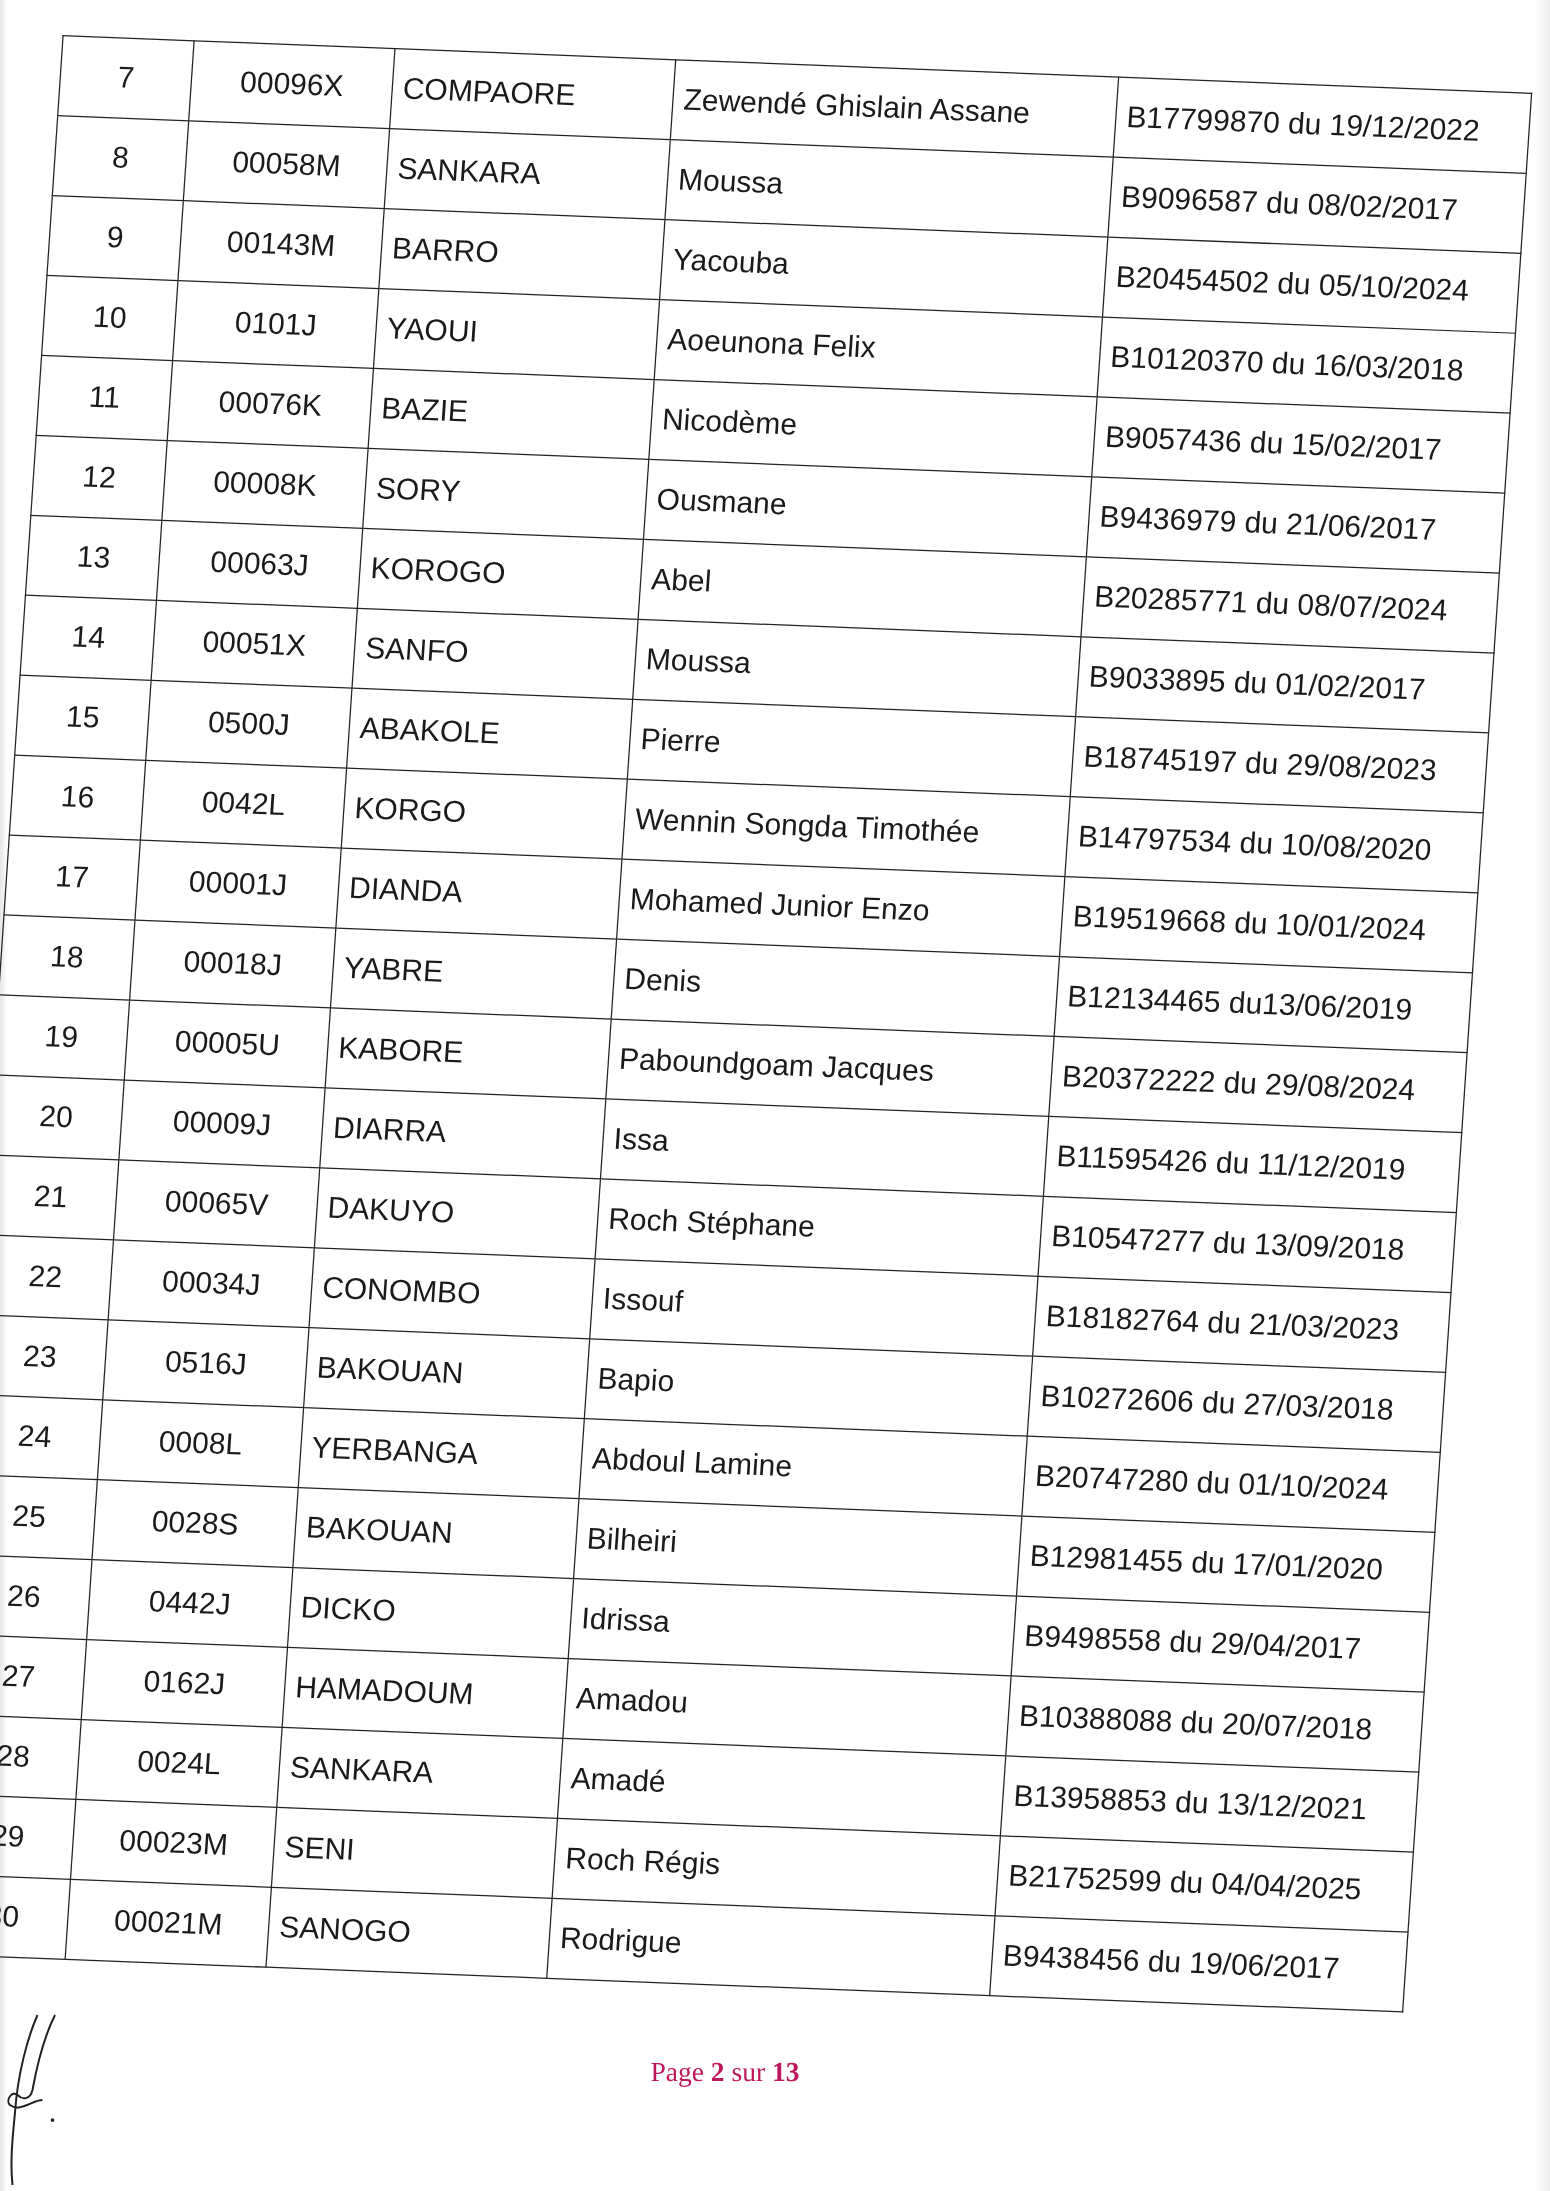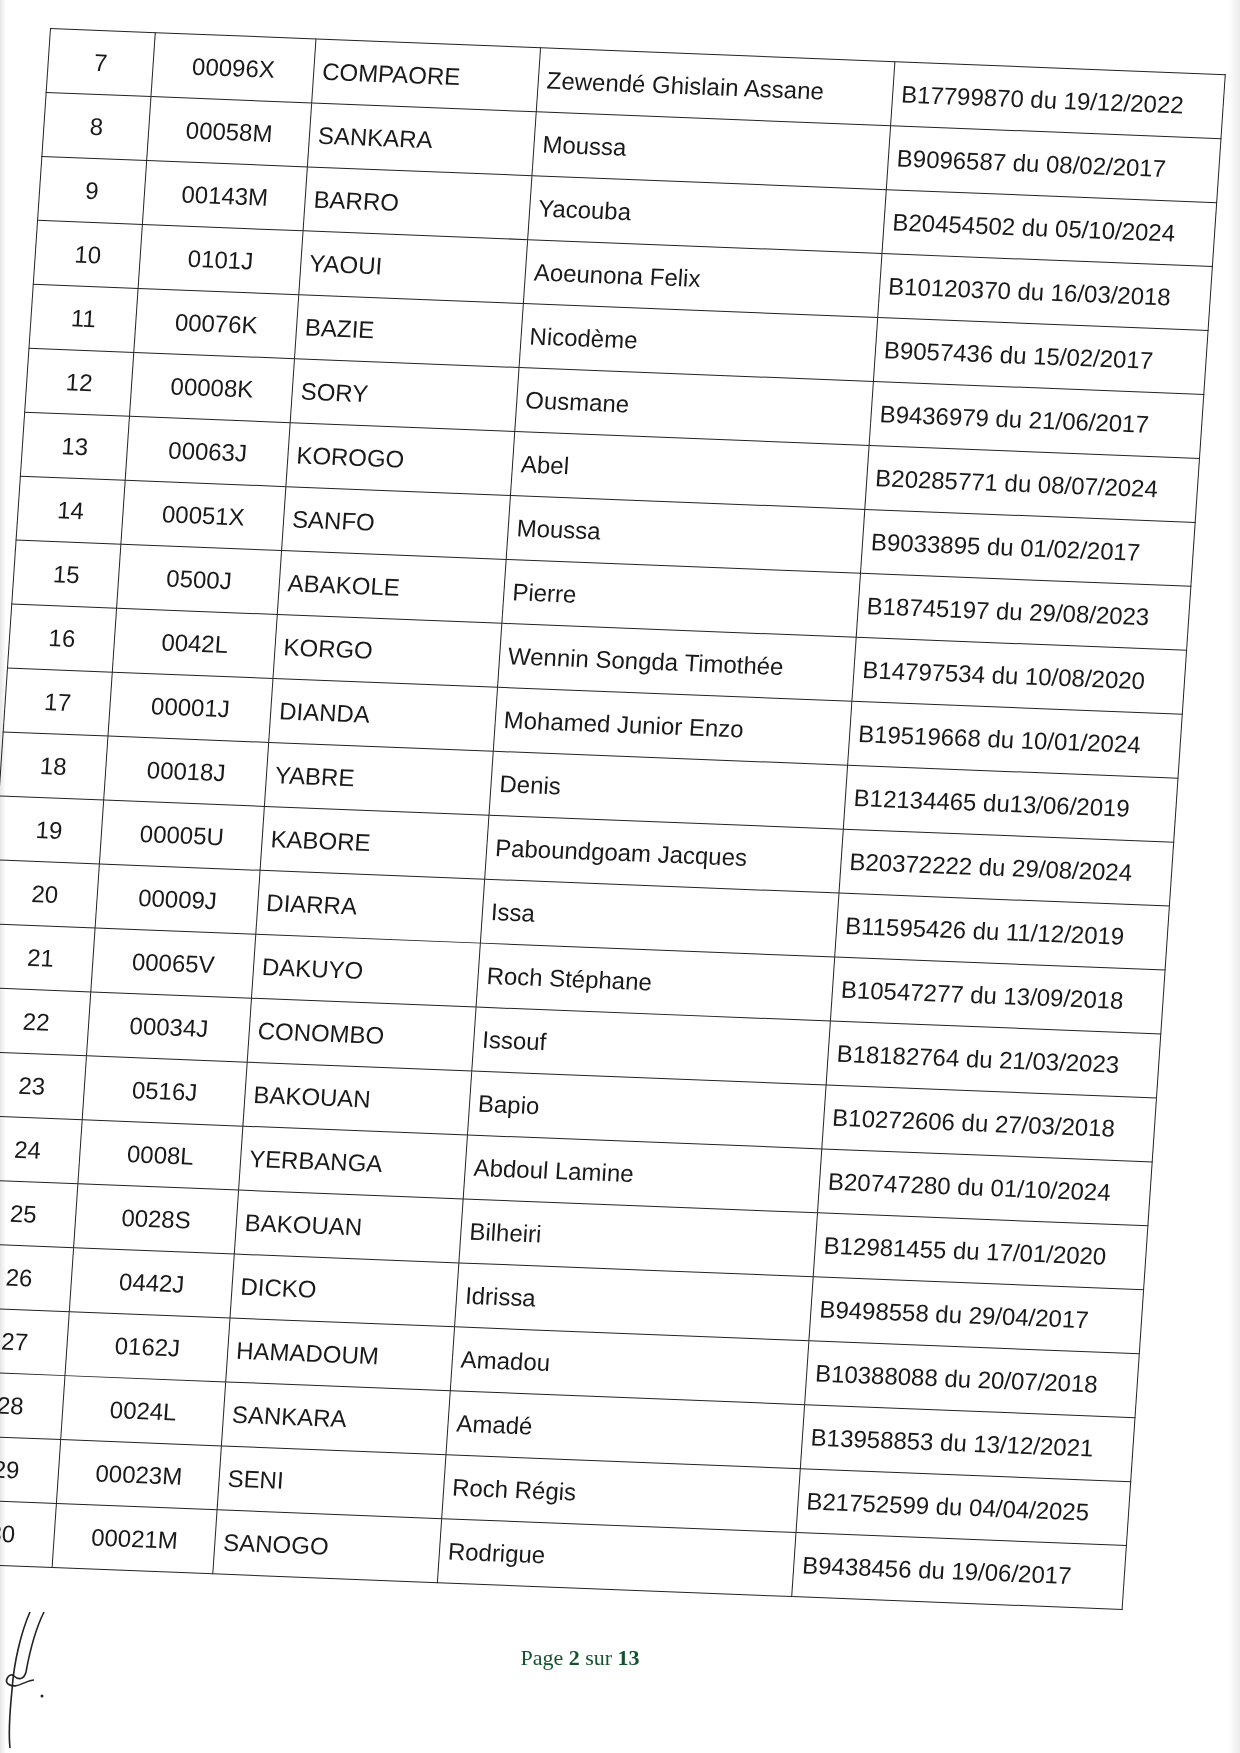--- a/index.html
+++ b/index.html
@@ -16,21 +16,21 @@
     border:1.4px solid #222;
     height:63px; padding:0 8px;
     font-size:24px; line-height:1; vertical-align:middle;
     white-space:nowrap; overflow:hidden;
   }
   td.c-num { width:88px; text-align:center; vertical-align:top; padding-top:14px; }
   td.c-mat { width:144px; text-align:center; vertical-align:top; padding-top:16px; }
   td.c-nom { width:208px; padding-left:10px; padding-top:6px; }
   td.c-pre { width:338px; padding-left:8px; vertical-align:top; padding-top:14px; }
   td.c-ref { width:314px; padding-left:10px; vertical-align:bottom; padding-bottom:10px; }
-  .footer { position:absolute; left:0; width:1160px; top:1645px; text-align:center; font-family:"Liberation Serif", serif; font-size:22px; color:#14532d; }
+  .footer { position:absolute; left:0; width:1160px; top:1645px; text-align:center; font-family:"Liberation Serif", serif; font-size:22px; color:#be185d; }
   .footer b { font-weight:bold; }
   .signature { position:absolute; left:0; top:1610px; width:70px; height:140px; }
 </style>
 </head>
 <body>
 
 <div class="page-shade-left"></div>
 <div class="page-shade-right"></div>
 
 <div class="table-wrap">

